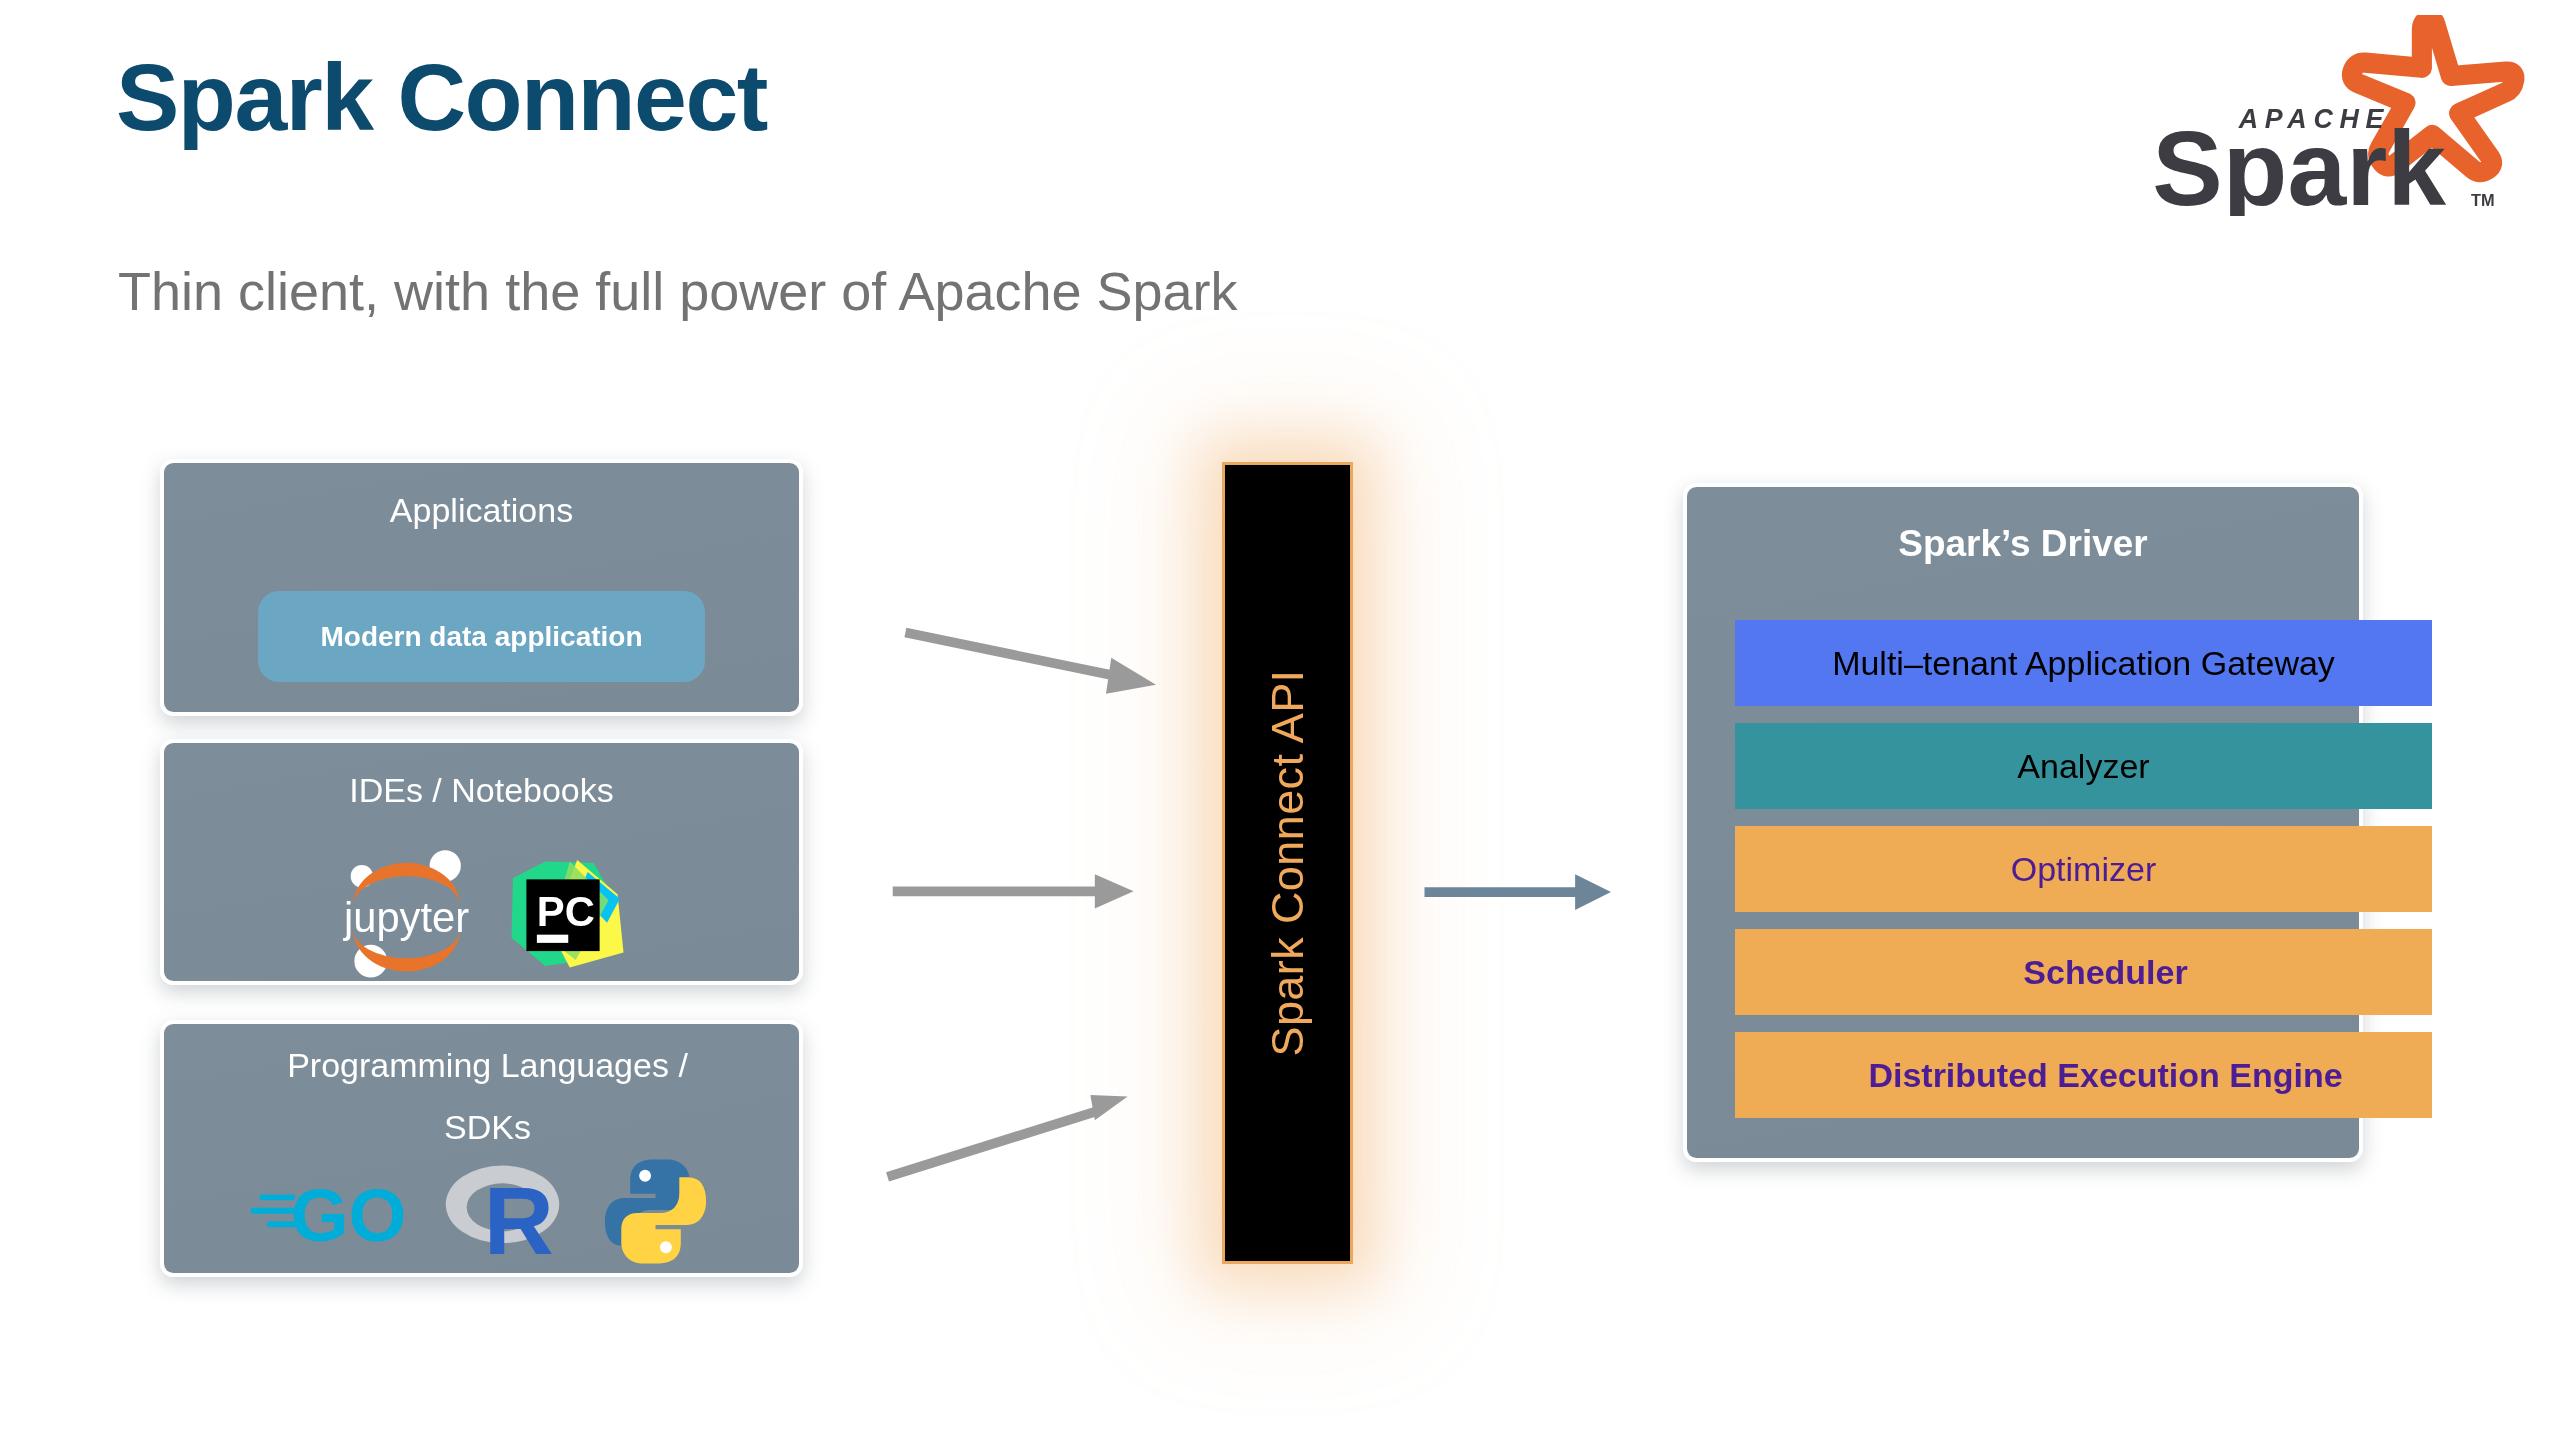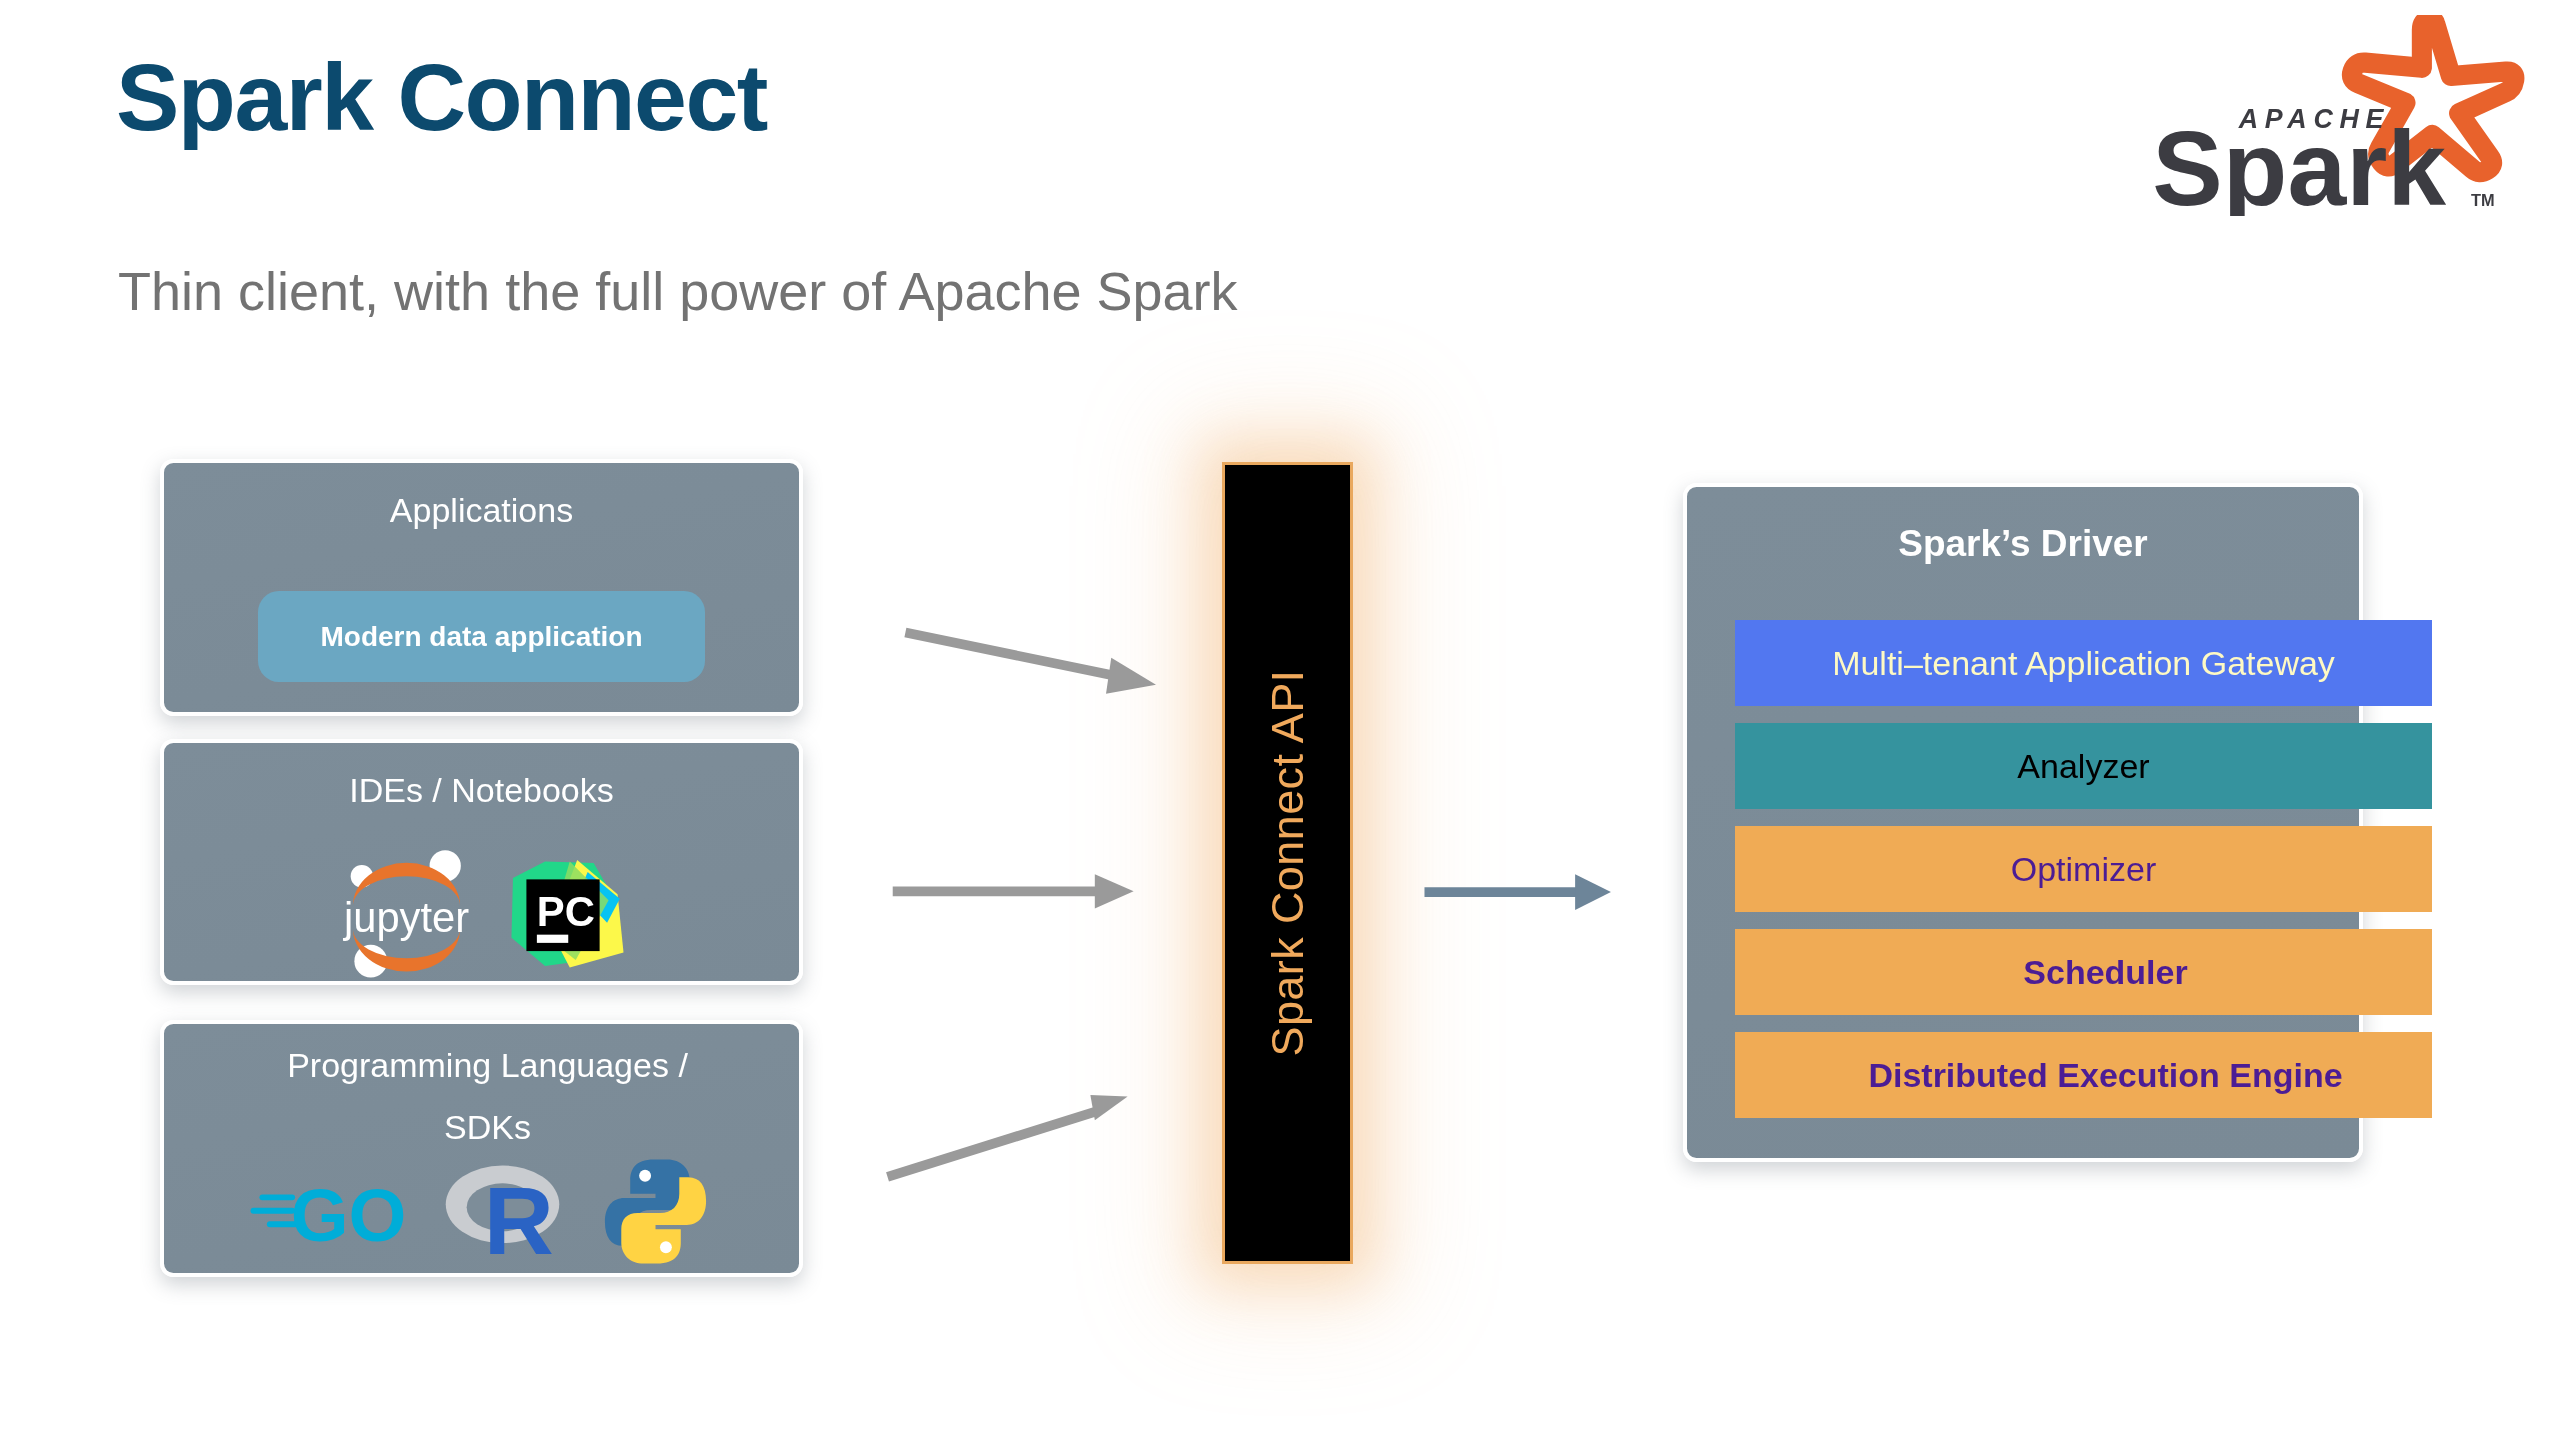--- a/index.html
+++ b/index.html
@@ -147,21 +147,21 @@
   }
   .driver-row {
     height: 86px;
     display: flex;
     align-items: center;
     justify-content: center;
     font-size: 34px;
     font-weight: 400;
     text-align: center;
   }
-  .driver-row.gateway { background: #5277f0; color: #fef9c3; }
+  .driver-row.gateway { background: #5277f0; color: #000000; }
   .driver-row.analyzer { background: #35939e; color: #000000; }
   .driver-row.orange { background: #f0ab55; color: #4c1d95; }
   .driver-row.bold { font-weight: 700; padding-left: 44px; }
 </style>
 </head>
 <body>
 
 <div id="slide">
 
   <div id="page-title">Spark Connect</div>

